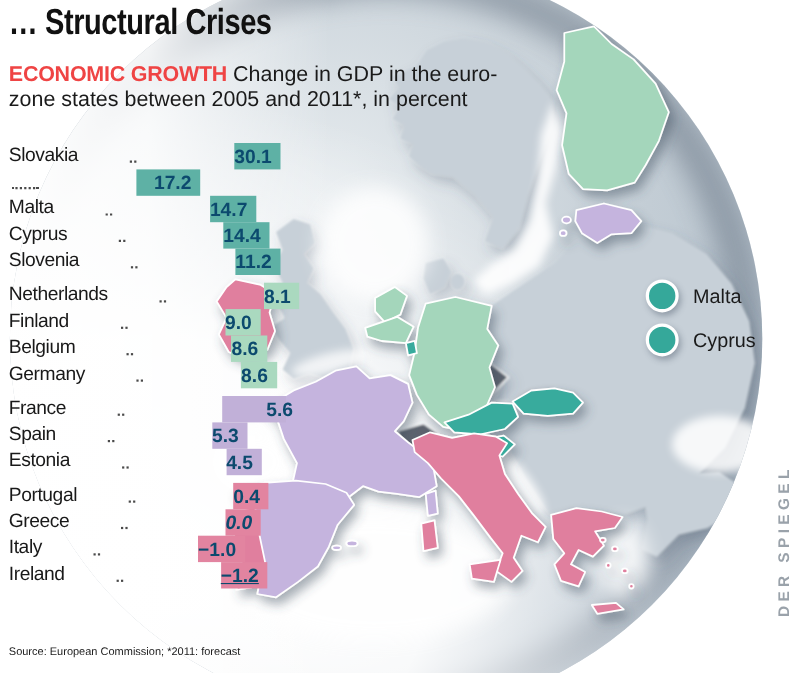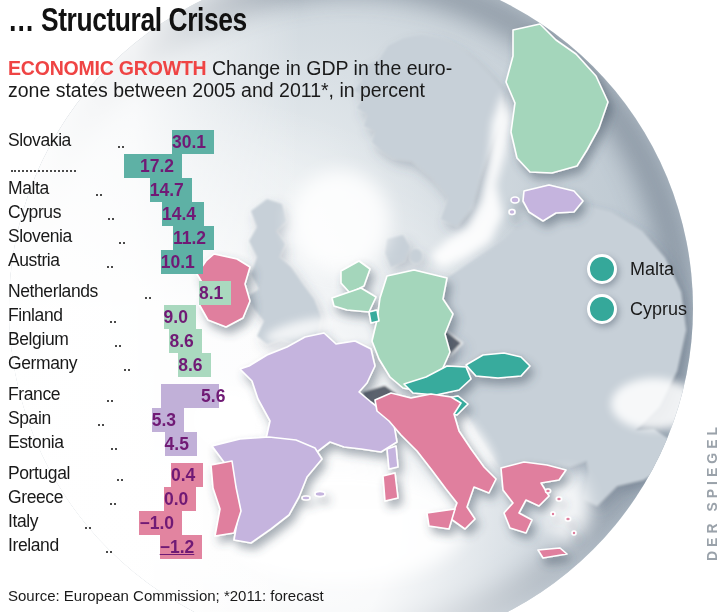--- a/index.html
+++ b/index.html
@@ -9,27 +9,27 @@
   .page-title{position:absolute;left:8px;top:1px;font-size:33px;font-weight:700;color:#111;
               white-space:nowrap;transform:scaleX(.8);transform-origin:0 0;letter-spacing:-.5px;}
   .subtitle{position:absolute;left:8px;top:57px;width:472px;font-size:19.5px;line-height:22px;color:#1a1a1a;}
   .subtitle .tag{color:#ef4444;font-weight:700;letter-spacing:-.2px;}
   .list{position:absolute;left:8px;top:130px;width:174px;}
   .group{margin:0 0 7px 0;}
   .row{display:flex;align-items:flex-start;height:24px;font-size:17.5px;gap:44px;}
   .country{white-space:nowrap;letter-spacing:-.4px;color:#191919;}
   .leader{flex:1;border-bottom:2px dotted #4a4a4a;margin:0 4px 6px 3px;align-self:flex-end;min-width:6px;height:0;}
   .val{width:58px;box-sizing:border-box;text-align:right;padding-right:8px;font-weight:700;
-       font-size:17.5px;height:24px;line-height:24px;color:#701a75;}
+       font-size:17.5px;height:24px;line-height:24px;color:#0c4a6e;margin-left:41px;}
   .legend{position:absolute;left:587px;top:249px;}
   .legend-item{display:flex;align-items:center;height:40px;}
   .legend-dot{width:24px;height:24px;border-radius:50%;border:3px solid #fff;
               box-shadow:2px 3px 6px rgba(40,55,75,.35);margin-right:13px;}
   .legend-label{font-size:18px;color:#1a1a1a;}
-  .source{position:absolute;left:8px;top:587px;font-size:15px;color:#1a1a1a;}
+  .source{position:absolute;left:8px;top:587px;font-size:10px;color:#1a1a1a;}
   .credit{position:absolute;left:704px;top:561px;transform:rotate(-90deg);transform-origin:0 0;
           font-size:14px;font-weight:700;letter-spacing:4px;color:#9aa2aa;white-space:nowrap;}
 </style>
 </head>
 <body>
 
 <div class="stage">
 
   <svg class="map" viewBox="0 0 720 612" aria-hidden="true">
     <defs>
@@ -165,25 +165,20 @@
       <div class="row">
           <span class="country">Cyprus</span>
           <span class="leader"></span>
           <span class="val" style="background-color: rgb(94, 177, 165);">14.4</span>
         </div>
       <div class="row">
           <span class="country">Slovenia</span>
           <span class="leader"></span>
           <span class="val" style="background-color: rgb(94, 177, 165);">11.2</span>
         </div>
-      <div class="row">
-          <span class="country">Austria</span>
-          <span class="leader"></span>
-          <span class="val" style="background-color: rgb(94, 177, 165);">10.1</span>
-        </div>
     </div>
     <div class="group">
       <div class="row">
           <span class="country">Netherlands</span>
           <span class="leader"></span>
           <span class="val" style="background-color: rgb(170, 217, 191);">8.1</span>
         </div>
       <div class="row">
           <span class="country">Finland</span>
           <span class="leader"></span>
@@ -219,21 +214,21 @@
     </div>
     <div class="group">
       <div class="row">
           <span class="country">Portugal</span>
           <span class="leader"></span>
           <span class="val" style="background-color: rgb(226, 132, 160);">0.4</span>
         </div>
       <div class="row">
           <span class="country">Greece</span>
           <span class="leader"></span>
-          <span class="val" style="background-color: rgb(226, 132, 160);">0.0</span>
+          <span class="val" style="background-color: rgb(226, 132, 160); font-style: italic;">0.0</span>
         </div>
       <div class="row">
           <span class="country">Italy</span>
           <span class="leader"></span>
           <span class="val" style="background-color: rgb(226, 132, 160);">−1.0</span>
         </div>
       <div class="row">
           <span class="country">Ireland</span>
           <span class="leader"></span>
           <span class="val" style="background-color: rgb(226, 132, 160); text-decoration: underline;">−1.2</span>

